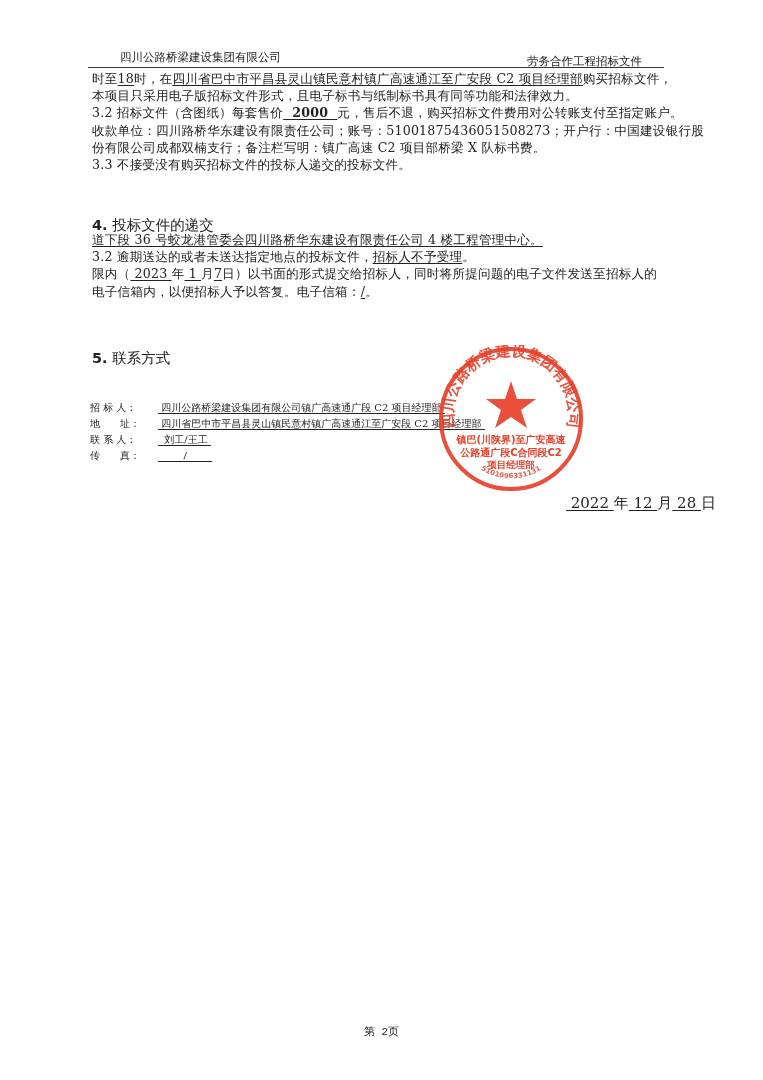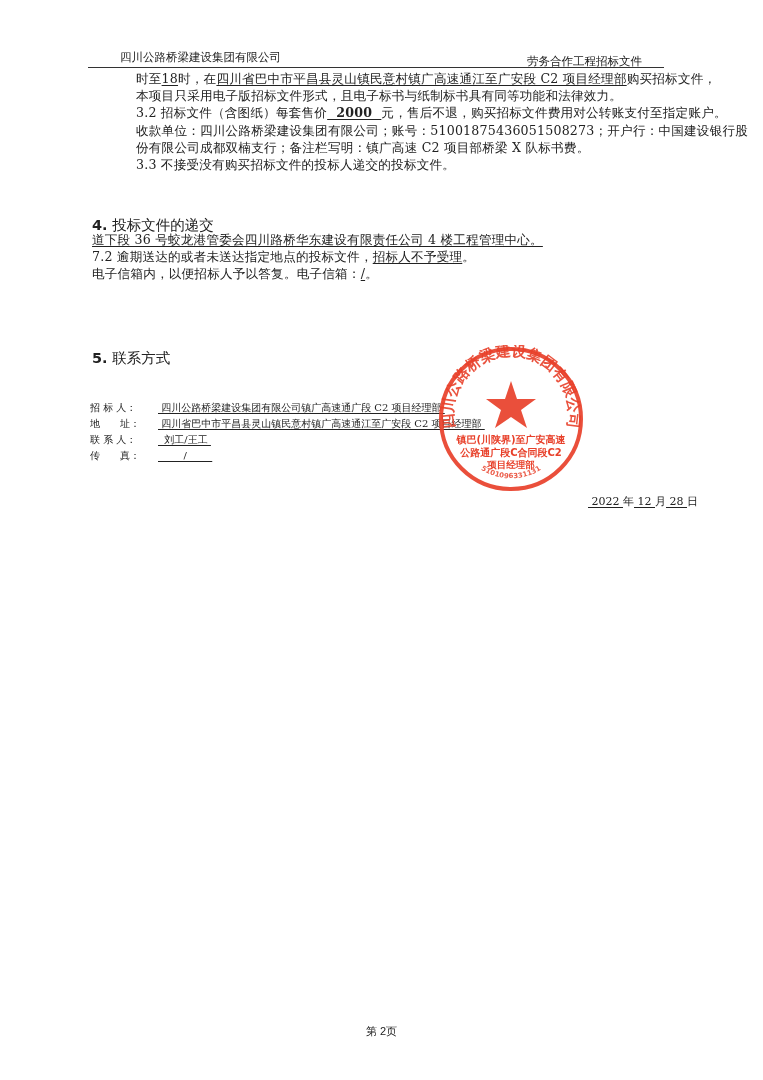--- a/index.html
+++ b/index.html
@@ -16,53 +16,54 @@
   .u { text-decoration: underline; text-underline-offset: 2px; }
 
   .section-title { position: absolute; left: 92px; font-family: "DejaVu Sans", sans-serif; font-size: 14.5px; font-weight: normal; }
   .section-title .num { font-weight: bold; }
 
   .contact { position: absolute; left: 90px; top: 400px; width: 470px; font-size: 10px; line-height: 16px; }
   .contact-row { display: flex; white-space: nowrap; }
   .contact-label { width: 68px; display: inline-block; letter-spacing: 0; }
   .contact-value { text-decoration: underline; text-underline-offset: 2px; }
 
-  .date { position: absolute; left: 588px; top: 494px; font-size: 11px; white-space: nowrap; }
+  .date { position: absolute; left: 566px; top: 494px; font-size: 15px; white-space: nowrap; }
 
   .stamp { position: absolute; left: 437px; top: 345px; width: 148px; height: 148px; pointer-events: none; }
 
-  .footer { position: absolute; left: 0; width: 763px; top: 1024px; text-align: center; font-size: 11px; font-family: Liberation Sans, sans-serif; }
+  .footer { position: absolute; left: 0; width: 763px; top: 1024px; text-align: center; font-size: 11px; font-family: Liberation Mono, monospace; }
 </style>
 </head>
 <body>
 
 <div class="page">
 
   <div class="header">
     <span class="left">四川公路桥梁建设集团有限公司</span>
     <span class="right">劳务合作工程招标文件</span>
   </div>
 
-  <div class="body-text" style="top:70px;margin-left:44px;">
+  <div class="body-text" style="top:70px;">
     <div><span>时至</span><span class="u">18</span><span>时，在</span><span class="u">四川省巴中市平昌县灵山镇民意村镇广高速通江至广安段 C2 项目经理部</span><span>购买招标文件，</span></div>
     <div>本项目只采用电子版招标文件形式，且电子标书与纸制标书具有同等功能和法律效力。</div>
     <div><span>3.2 招标文件（含图纸）每套售价</span><span class="u" style="white-space:pre;font-weight:bold;">  2000  </span><span>元，售后不退，购买招标文件费用对公转账支付至指定账户。</span></div>
-    <div>收款单位：四川公路桥梁建设集团有限公司；账号：51001875436051508273；开户行：中国建设银行股</div>
+    <div>收款单位：四川路桥华东建设有限责任公司；账号：51001875436051508273；开户行：中国建设银行股</div>
     <div>份有限公司成都双楠支行；备注栏写明：镇广高速 C2 项目部桥梁 X 队标书费。</div>
     <div>3.3 不接受没有购买招标文件的投标人递交的投标文件。</div>
   </div>
 
   <div class="section-title" style="top:184px;margin-top:32px;">
     <span class="num">4.</span>
     <span>投标文件的递交</span>
   </div>
 
   <div class="body-text" style="top:231px;">
     <div class="u">道下段 36 号蛟龙港管委会四川路桥华东建设有限责任公司 4 楼工程管理中心。</div>
-    <div><span>7.2 逾期送达的或者未送达指定地点的投标文件，</span><span class="u">招标人不予受理</span><span>。</span></div>
+    <div><span>3.2 逾期送达的或者未送达指定地点的投标文件，</span><span class="u">招标人不予受理</span><span>。</span></div>
+    <div><span>限内（</span><span class="u" style="white-space:pre;"> 2023 </span><span>年</span><span class="u" style="white-space:pre;"> 1 </span><span>月</span><span class="u">7</span><span>日）以书面的形式提交给招标人，同时将所提问题的电子文件发送至招标人的</span></div>
     <div><span>电子信箱内，以便招标人予以答复。电子信箱：</span><span class="u">/</span><span>。</span></div>
   </div>
 
   <div class="section-title" style="top:349px;">
     <span class="num">5.</span>
     <span>联系方式</span>
   </div>
 
   <div class="contact">
     <div class="contact-row">

